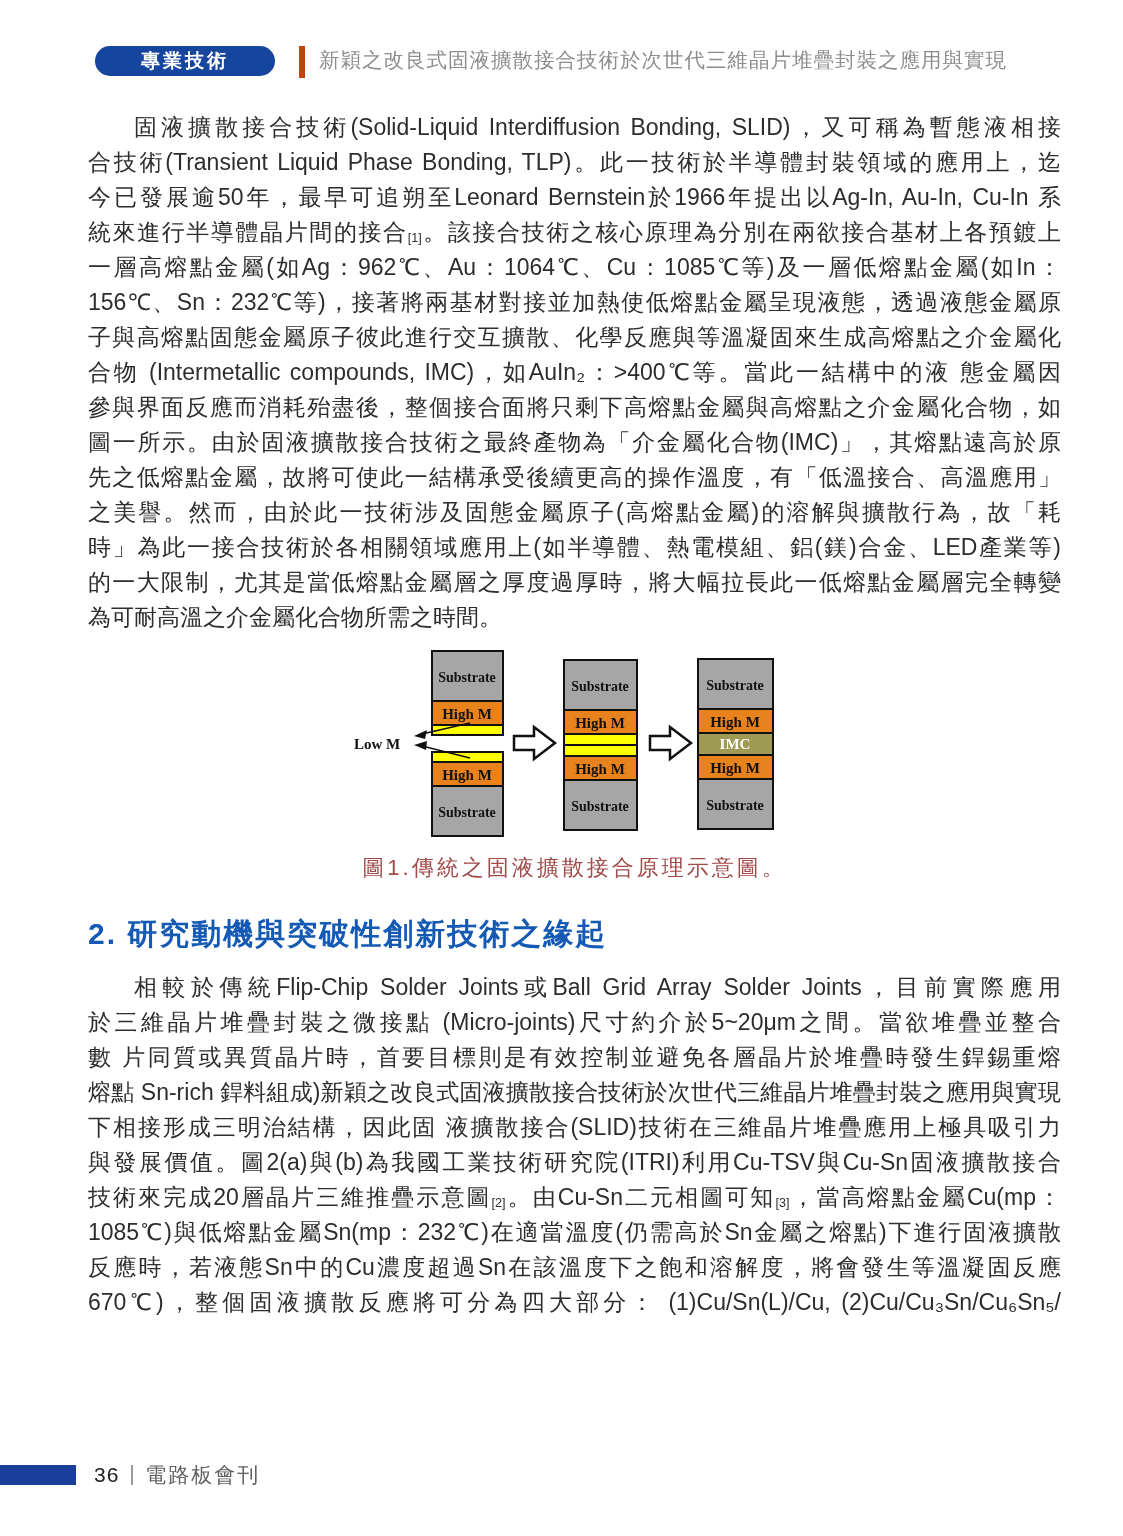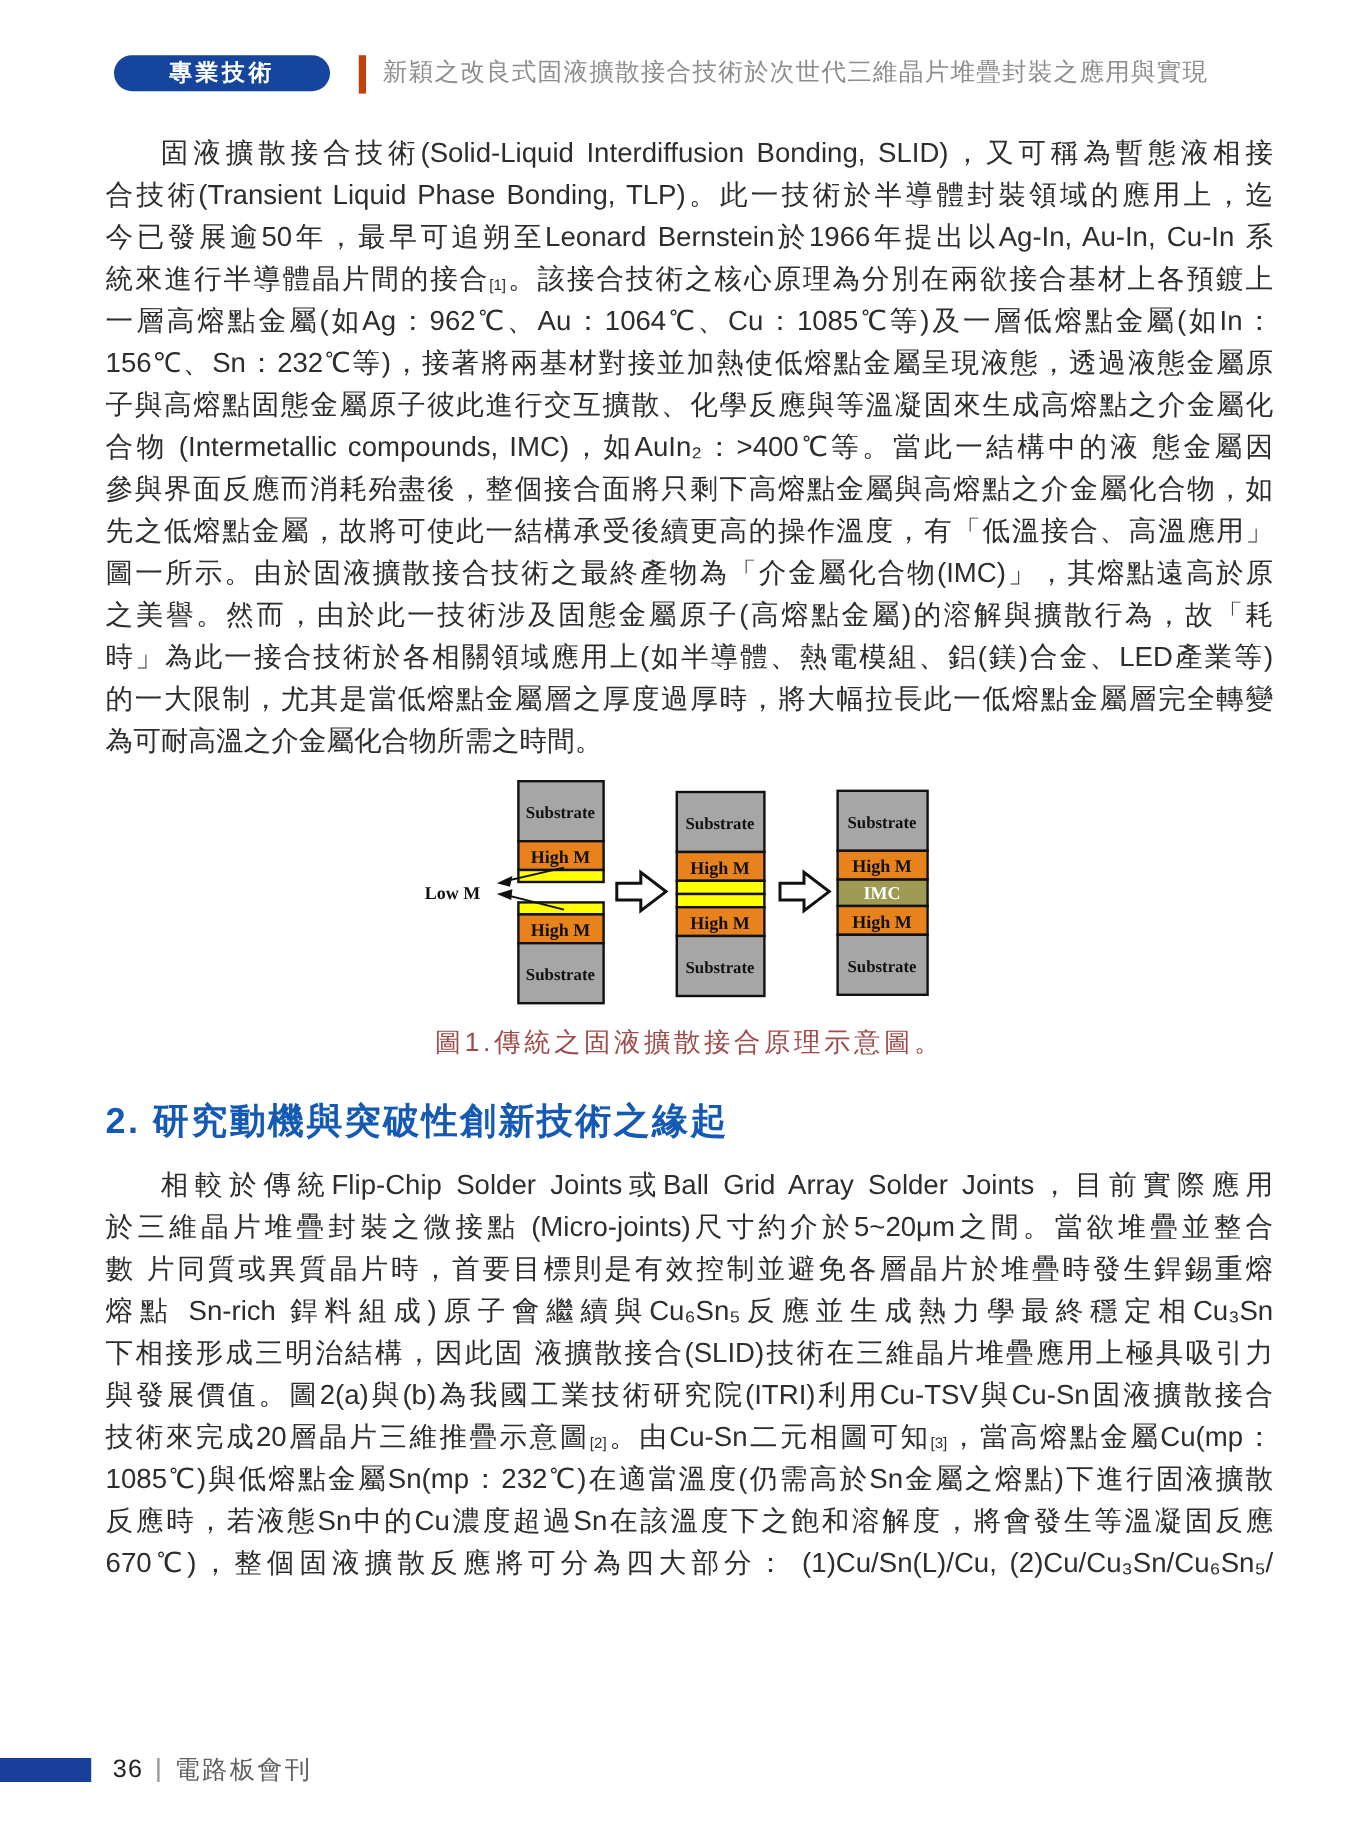--- a/index.html
+++ b/index.html
@@ -68,22 +68,22 @@
   <div class="para p1">
     <div class="line indent rich">固液擴散接合技術(Solid-Liquid Interdiffusion Bonding, SLID)，又可稱為暫態液相接</div>
     <div class="line rich">合技術(Transient Liquid Phase Bonding, TLP)。此一技術於半導體封裝領域的應用上，迄</div>
     <div class="line rich">今已發展逾50年，最早可追朔至Leonard Bernstein於1966年提出以Ag-In, Au-In, Cu-In 系</div>
     <div class="line rich">統來進行半導體晶片間的接合<sub class="ref">[1]</sub>。該接合技術之核心原理為分別在兩欲接合基材上各預鍍上</div>
     <div class="line rich">一層高熔點金屬(如Ag：962℃、Au：1064℃、Cu：1085℃等)及一層低熔點金屬(如In：</div>
     <div class="line rich">156℃、Sn：232℃等)，接著將兩基材對接並加熱使低熔點金屬呈現液態，透過液態金屬原</div>
     <div class="line rich">子與高熔點固態金屬原子彼此進行交互擴散、化學反應與等溫凝固來生成高熔點之介金屬化</div>
     <div class="line rich">合物 (Intermetallic compounds, IMC)，如AuIn₂：&gt;400℃等。當此一結構中的液 態金屬因</div>
     <div class="line rich">參與界面反應而消耗殆盡後，整個接合面將只剩下高熔點金屬與高熔點之介金屬化合物，如</div>
+    <div class="line rich">圖一所示。由於固液擴散接合技術之最終產物為「介金屬化合物(IMC)」，其熔點遠高於原</div>
     <div class="line rich">先之低熔點金屬，故將可使此一結構承受後續更高的操作溫度，有「低溫接合、高溫應用」</div>
-    <div class="line rich">圖一所示。由於固液擴散接合技術之最終產物為「介金屬化合物(IMC)」，其熔點遠高於原</div>
     <div class="line rich">之美譽。然而，由於此一技術涉及固態金屬原子(高熔點金屬)的溶解與擴散行為，故「耗</div>
     <div class="line rich">時」為此一接合技術於各相關領域應用上(如半導體、熱電模組、鋁(鎂)合金、LED產業等)</div>
     <div class="line rich">的一大限制，尤其是當低熔點金屬層之厚度過厚時，將大幅拉長此一低熔點金屬層完全轉變</div>
     <div class="line end rich">為可耐高溫之介金屬化合物所需之時間。</div>
   </div>
 
   <div class="figure-block">
     <svg width="445" height="195" viewBox="0 0 445 195">
 
       <g>
@@ -139,21 +139,21 @@
     </svg>
     <div class="caption">圖1.傳統之固液擴散接合原理示意圖。</div>
   </div>
 
   <h2 class="sec-heading">2. 研究動機與突破性創新技術之緣起</h2>
 
   <div class="para p2">
     <div class="line indent rich">相較於傳統Flip-Chip Solder Joints或Ball Grid Array Solder Joints，目前實際應用</div>
     <div class="line rich">於三維晶片堆疊封裝之微接點 (Micro-joints)尺寸約介於5~20μm之間。當欲堆疊並整合</div>
     <div class="line rich">數 片同質或異質晶片時，首要目標則是有效控制並避免各層晶片於堆疊時發生銲錫重熔</div>
-    <div class="line rich">熔點 Sn-rich 銲料組成)原子會繼續與Cu₆Sn₅反應並生成熱力學最終穩定相Cu₃Sn</div>
+    <div class="line rich">熔點 Sn-rich 銲料組成)新穎之改良式固液擴散接合技術於次世代三維晶片堆疊封裝之應用與實現</div>
     <div class="line rich">下相接形成三明治結構，因此固 液擴散接合(SLID)技術在三維晶片堆疊應用上極具吸引力</div>
     <div class="line rich">與發展價值。圖2(a)與(b)為我國工業技術研究院(ITRI)利用Cu-TSV與Cu-Sn固液擴散接合</div>
     <div class="line rich">技術來完成20層晶片三維推疊示意圖<sub class="ref">[2]</sub>。由Cu-Sn二元相圖可知<sub class="ref">[3]</sub>，當高熔點金屬Cu(mp：</div>
     <div class="line rich">1085℃)與低熔點金屬Sn(mp：232℃)在適當溫度(仍需高於Sn金屬之熔點)下進行固液擴散</div>
     <div class="line rich">反應時，若液態Sn中的Cu濃度超過Sn在該溫度下之飽和溶解度，將會發生等溫凝固反應</div>
     <div class="line rich">670℃)，整個固液擴散反應將可分為四大部分： (1)Cu/Sn(L)/Cu, (2)Cu/Cu₃Sn/Cu₆Sn₅/</div>
   </div>
 
   <div class="footer">
     <div class="footer-bar"></div>

